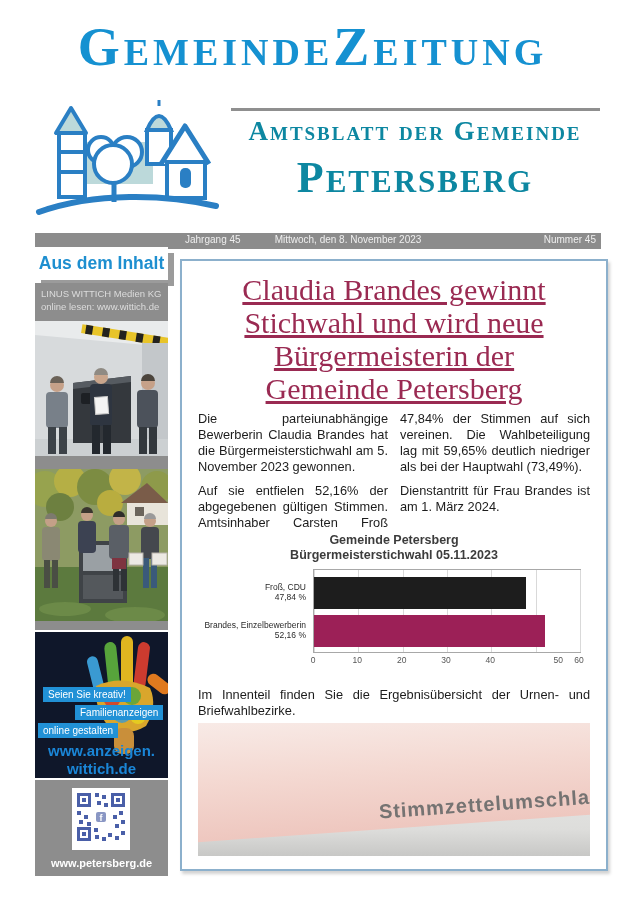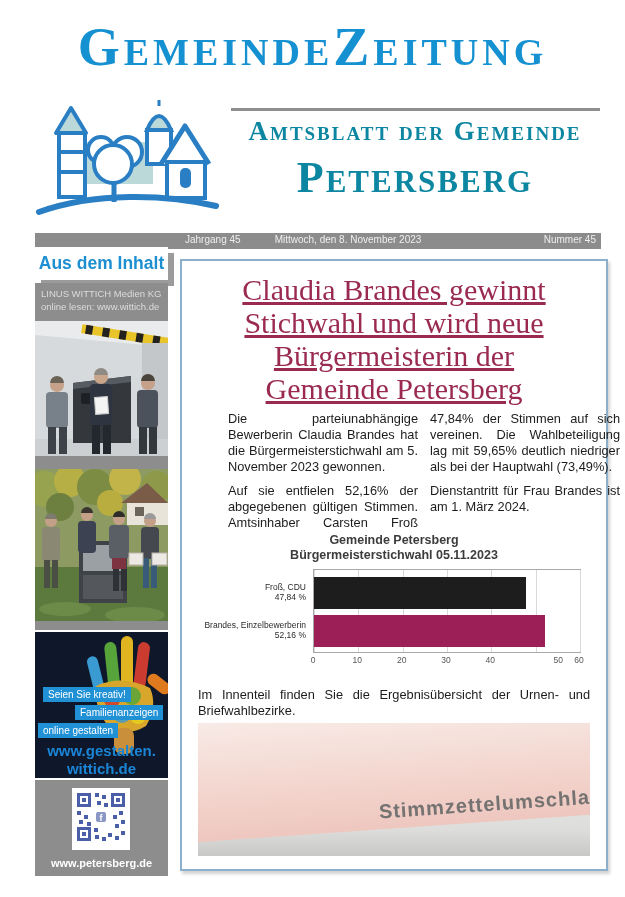--- a/index.html
+++ b/index.html
@@ -50,21 +50,21 @@
   .qr-tile{position:absolute;left:37px;top:8px;background:#fff;padding:3px;}
   .qr-caption{position:absolute;left:0;bottom:7px;width:133px;text-align:center;
     color:#fff;font-weight:bold;font-size:11px;}
 
   
   .article-box{position:absolute;left:180px;top:259px;width:428px;height:612px;
     border:2px solid #8cb0cc;box-sizing:border-box;background:#fff;
     box-shadow:2px 3px 3px rgba(0,0,0,.18);}
   .headline{position:absolute;left:10px;top:12px;width:404px;text-align:center;
     font-family:"Liberation Serif",serif;font-size:30px;line-height:33px;color:#9a2a52;text-decoration:underline;}
-  .cols{position:absolute;left:16px;top:150px;width:392px;display:flex;gap:12px;margin-left:30px;}
+  .cols{position:absolute;left:16px;top:150px;width:392px;display:flex;gap:12px;}
   .col{width:190px;font-size:12.8px;line-height:16px;text-align:justify;color:#1c1c1c;}
   .col p{margin:0 0 8px 0;}
 
   
   .chart{position:absolute;left:16px;top:272px;width:392px;height:142px;background:#fff;}
   .chart-title{width:100%;text-align:center;font-size:12.5px;font-weight:bold;color:#3c3c3c;line-height:15px;}
   .chart-plot{position:absolute;left:115px;top:36px;width:266px;height:82px;
     border:1px solid #a8a8a8;background:#fff;}
   .gridline{position:absolute;top:0;bottom:0;width:1px;background:#d9d9d9;z-index:0;}
   .bar{position:absolute;left:0;height:32px;z-index:1;}
@@ -223,21 +223,21 @@
           <circle cx="56" cy="62" r="9" fill="#57a43b" opacity="0.85"></circle>
           <circle cx="46" cy="80" r="9" fill="#3a9ad2" opacity="0.8"></circle>
           <circle cx="62" cy="82" r="8" fill="#e6cf1f" opacity="0.9"></circle>
           <rect x="38" y="94" width="20" height="26" rx="8" fill="#c98f3a"></rect>
         </g>
       </svg>
       <span class="ad-label l0">Seien Sie kreativ!</span>
       <span class="ad-label l1">Familienanzeigen</span>
       <span class="ad-label l2">online gestalten</span>
       <div class="ad-url">
-        <div>www.gestalten.</div>
+        <div>www.anzeigen.</div>
         <div>wittich.de</div>
       </div>
     </div>
 
     <div class="qr-box">
       <div class="qr-tile">
         <svg width="52" height="52" viewBox="0 0 52 52">
           <rect width="52" height="52" fill="#ffffff"></rect>
           <g fill="#4a5fa8">
             <rect x="2" y="2" width="14" height="14"></rect>

